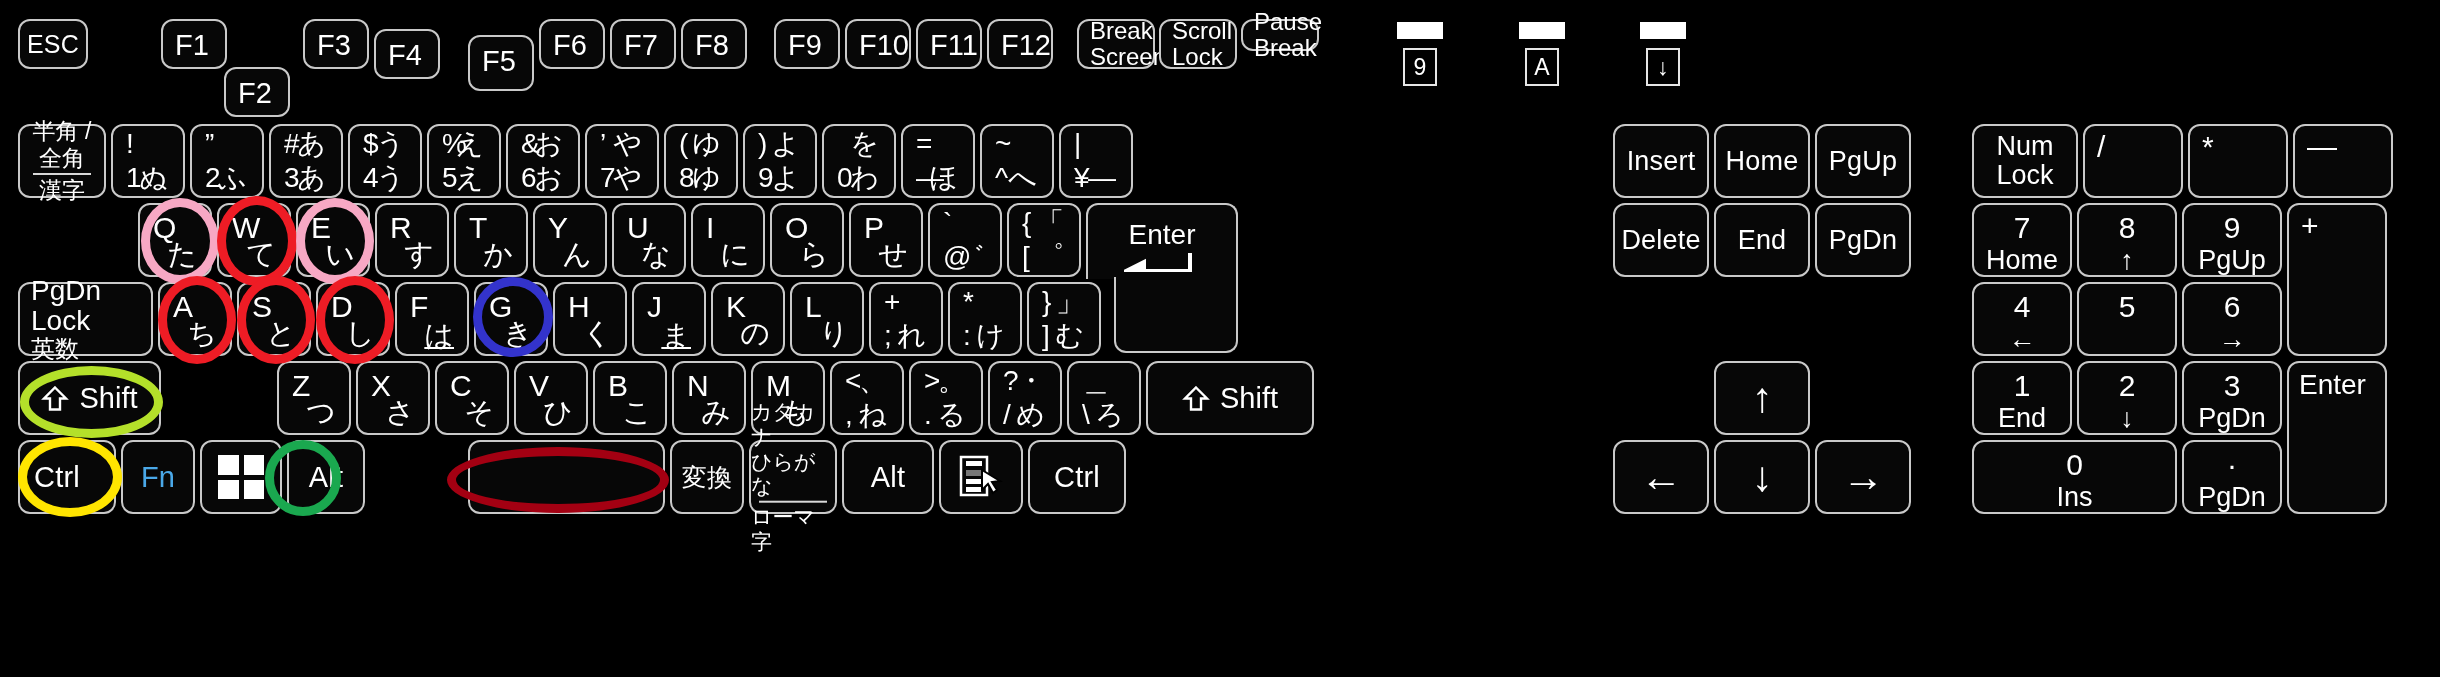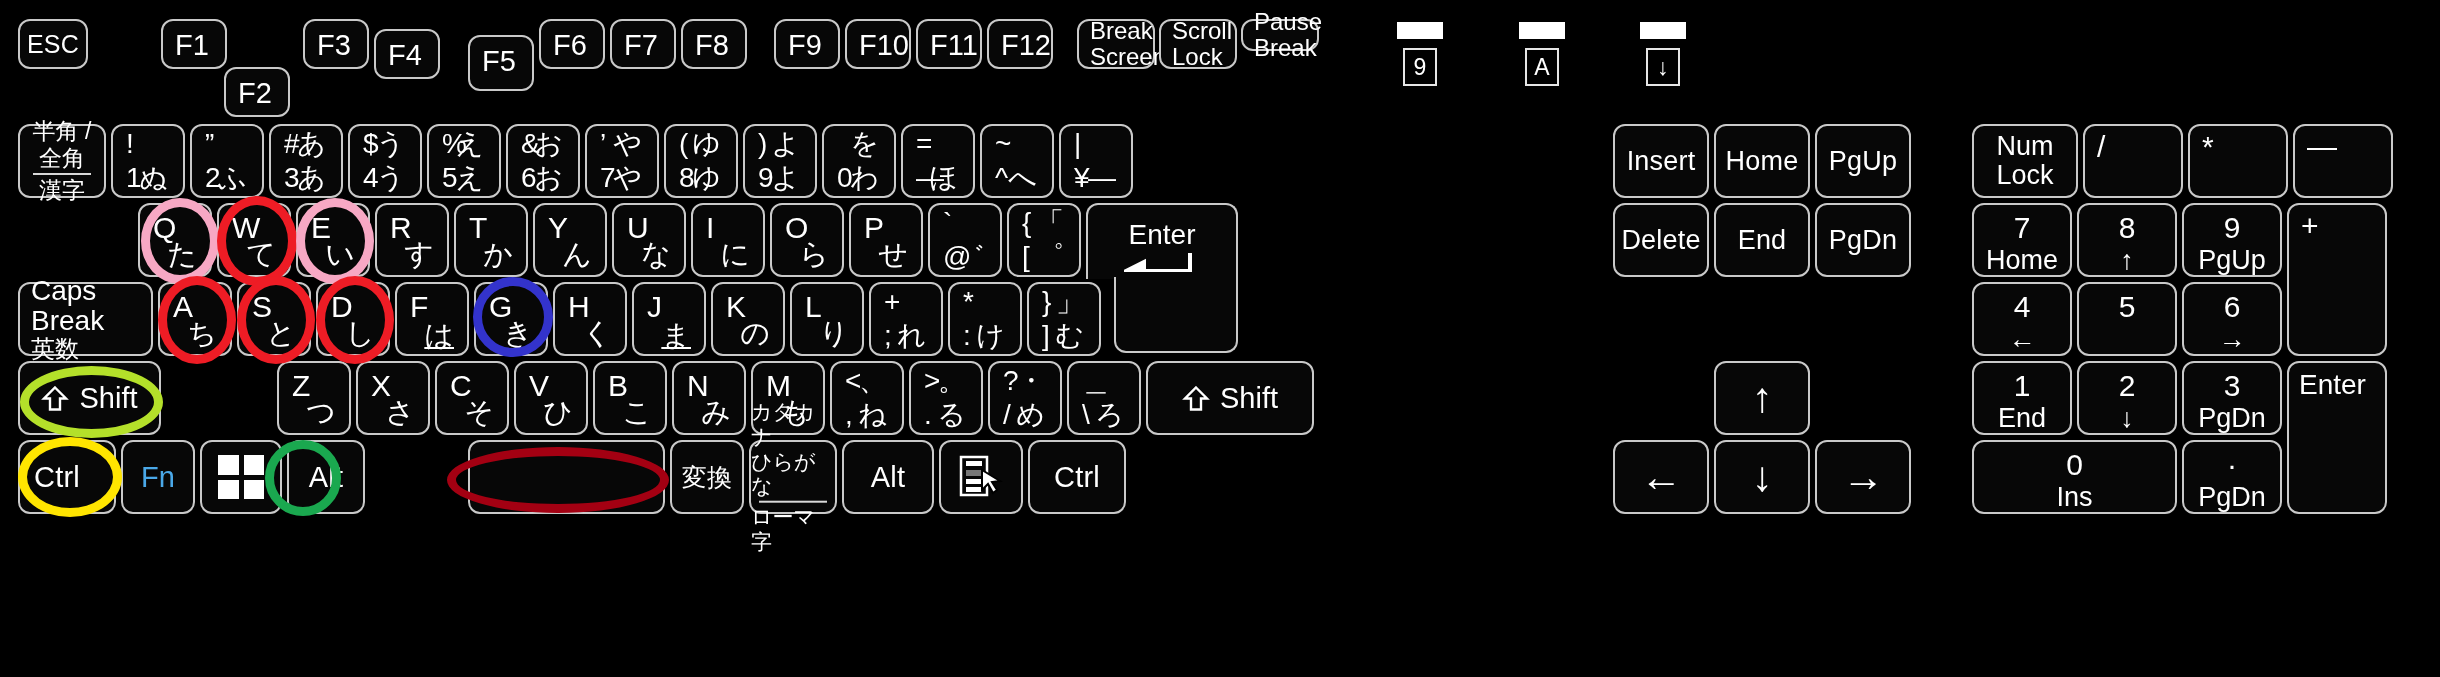--- a/index.html
+++ b/index.html
@@ -357,21 +357,21 @@
         <polyline points="66,2 66,20 14,20" fill="none"></polyline>
         <polygon points="2,20 20,11 20,29"></polygon>
       </g>
     </svg>
   </div>
   <div class="enterL enterBot" style="left:1114px;top:277px;width:124px;height:76px;"></div>
   <div class="enterMask" style="left:1118px;top:272px;width:116px;height:12px;z-index:5;"></div>
 
   <div class="key" style="left:18px;top:282px;width:135px;height:74px;">
     <div class="stack lft">
-      <span class="l1" style="font-size:28px">Caps Break</span>
+      <span class="l1" style="font-size:28px">PgDn Lock</span>
       <span class="l2" style="font-size:24px">英数</span>
     </div>
   </div>
 
   <div class="key" style="left:158px;top:282px;width:74px;height:74px;">
     <div class="alpha">A</div>
     <div class="kana">ち</div>
   </div>
   <div class="key" style="left:237px;top:282px;width:74px;height:74px;">
     <div class="alpha">S</div>

